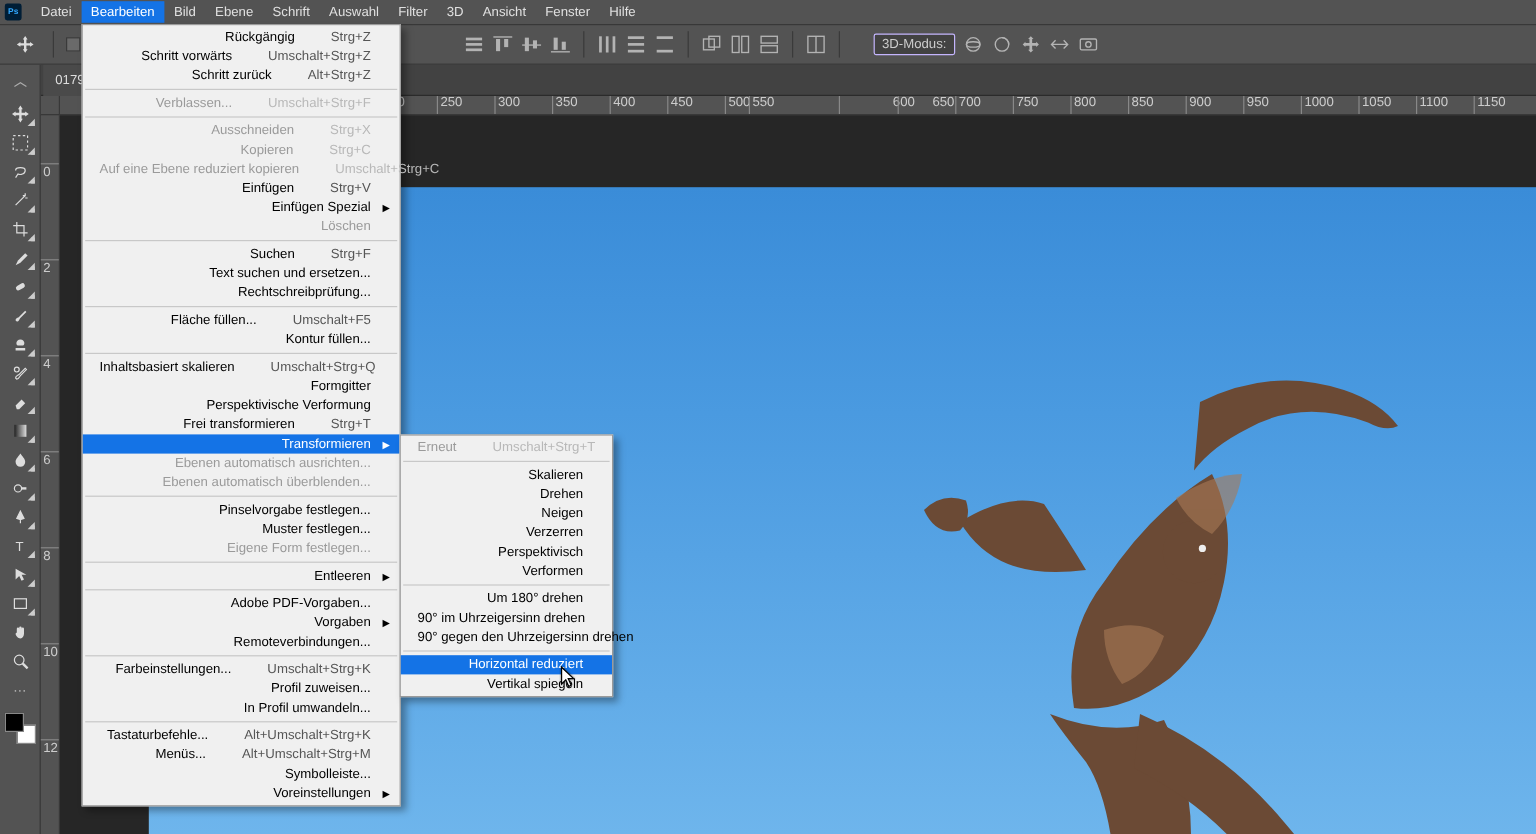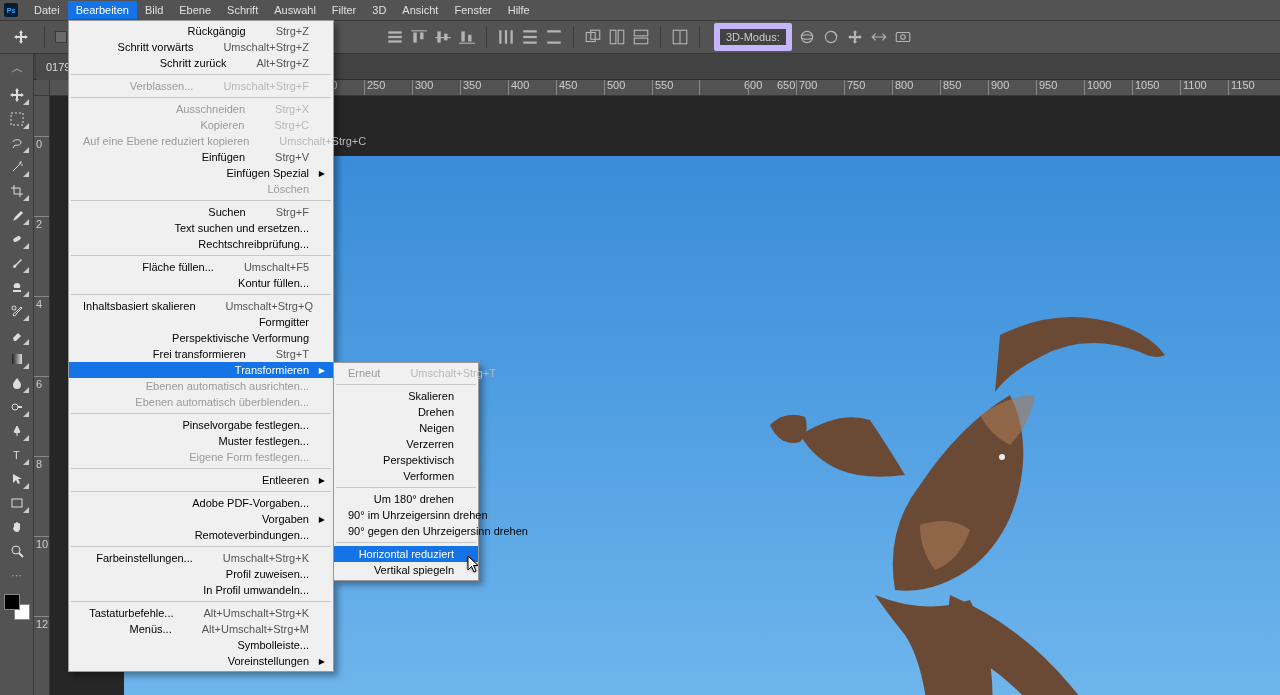--- a/index.html
+++ b/index.html
@@ -10,21 +10,21 @@
   .ps-badge { width: 14px; height: 14px; background: #001e36; color: #31a8ff; font-size: 7px; font-weight: bold; display: flex; align-items: center; justify-content: center; border-radius: 2px; margin-right: 8px; }
   .menubar-item { padding: 3px 8px; cursor: default; }
   .menubar-item.active { background: #1473e6; color: #fff; }
   
   
   .optionsbar { height: 34px; background: #535353; border-top: 1px solid #383838; border-bottom: 1px solid #383838; display: flex; align-items: center; padding-left: 8px; gap: 6px; color: #ccc; }
   .opt-tool { width: 26px; height: 22px; display:flex; align-items:center; justify-content:center; }
   .opt-sep { width:1px; height:22px; background:#3a3a3a; margin:0 4px;}
   .opt-checkbox { width:12px; height:12px; background:#6a6a6a; border:1px solid #3a3a3a; }
   .opt-icon { width:18px; height:18px; display:flex; align-items:center; justify-content:center; opacity: .8; }
-  .opt-chip { padding:2px 6px; background:#424242; border:6px solid #c4b5fd; border-radius:2px; margin-left:4px;}
+  .opt-chip { padding:2px 6px; background:#424242; border:1px solid #c4b5fd; border-radius:2px; margin-left:18px;}
   
   
   .tabrow { height: 26px; background: #424242; border-bottom: 1px solid #2b2b2b; display: flex; align-items: center; padding-left: 36px; }
   .doctab { height: 26px; padding: 0 10px; display: flex; align-items: center; color: #ddd; background:#4a4a4a; border-right:1px solid #333; gap:8px;}
   .tab-close { font-size:13px; color:#aaa; }
   
   
   .toolstrip { position: absolute; left: 0; top: 54px; width: 34px; height: calc(100% - 54px); background: #535353; border-right: 1px solid #383838; display: flex; flex-direction: column; align-items: center; padding-top: 6px; gap: 2px;}
   .tool { width: 26px; height: 22px; display:flex; align-items:center; justify-content:center; color:#ddd; position:relative; }
   .tool.chev::after{ content:""; position:absolute; right:1px; bottom:1px; border:3px solid transparent; border-right-color:#ccc; border-bottom-color:#ccc; width:0; height:0;}
@@ -49,21 +49,21 @@
   .menu-panel .row { display:flex; align-items:center; height:16px; padding:0 24px 0 14px; white-space:nowrap; position:relative;}
   .menu-panel .row .label{ flex:1;text-align:right; }
   .menu-panel .row .shortcut{ color:#555; margin-left:30px;}
   .menu-panel .row.disabled { color:#9a9a9a; }
   .menu-panel .row.disabled .shortcut{ color:#b8b8b8;}
   .menu-panel .row.hl { background:#1473e6; color:#fff; }
   .menu-panel .row.sub::after{ content:"▶"; font-size:8px; position:absolute; right:8px; color:inherit;}
   .menu-panel .sep { height:1px; background:#c8c8c8; margin:3px 2px;}
   
   #main-menu { top:20px; left:68px; width:266px; padding:2px 0;}
-  #sub-menu  { top:362px; left:333px; width:146px; padding:2px 0;}
+  #sub-menu  { top:362px; left:333px; width:178px; padding:2px 0;}
   
   
   .cursor{ position:absolute; left:467px; top:555px; pointer-events:none; z-index:9999;}
   .cursor svg{ filter: drop-shadow(0 0 1px rgba(0,0,0,.6));}
 </style>
 </head>
 <body>
 
 <div class="menubar">
   <div class="ps-badge">Ps</div>
@@ -305,21 +305,21 @@
       <div class="tick" style="left: 122px;">50</div>
       <div class="tick" style="left: 170px;">100</div>
       <div class="tick" style="left: 218px;">150</div>
       <div class="tick" style="left: 266px;">200</div>
       <div class="tick" style="left: 314px;">250</div>
       <div class="tick" style="left: 362px;">300</div>
       <div class="tick" style="left: 410px;">350</div>
       <div class="tick" style="left: 458px;">400</div>
       <div class="tick" style="left: 506px;">450</div>
       <div class="tick" style="left: 554px;">500</div>
-      <div class="tick" style="left: 602px;">550</div>
+      <div class="tick" style="left: 574px;">550</div>
       <div class="tick" style="left: 649px; padding-left: 44px;">600</div>
       <div class="tick" style="left: 698px; padding-left: 28px;">650</div>
       <div class="tick" style="left: 746px;">700</div>
       <div class="tick" style="left: 794px;">750</div>
       <div class="tick" style="left: 842px;">800</div>
       <div class="tick" style="left: 890px;">850</div>
       <div class="tick" style="left: 938px;">900</div>
       <div class="tick" style="left: 986px;">950</div>
       <div class="tick" style="left: 1034px;">1000</div>
       <div class="tick" style="left: 1082px;">1050</div>

